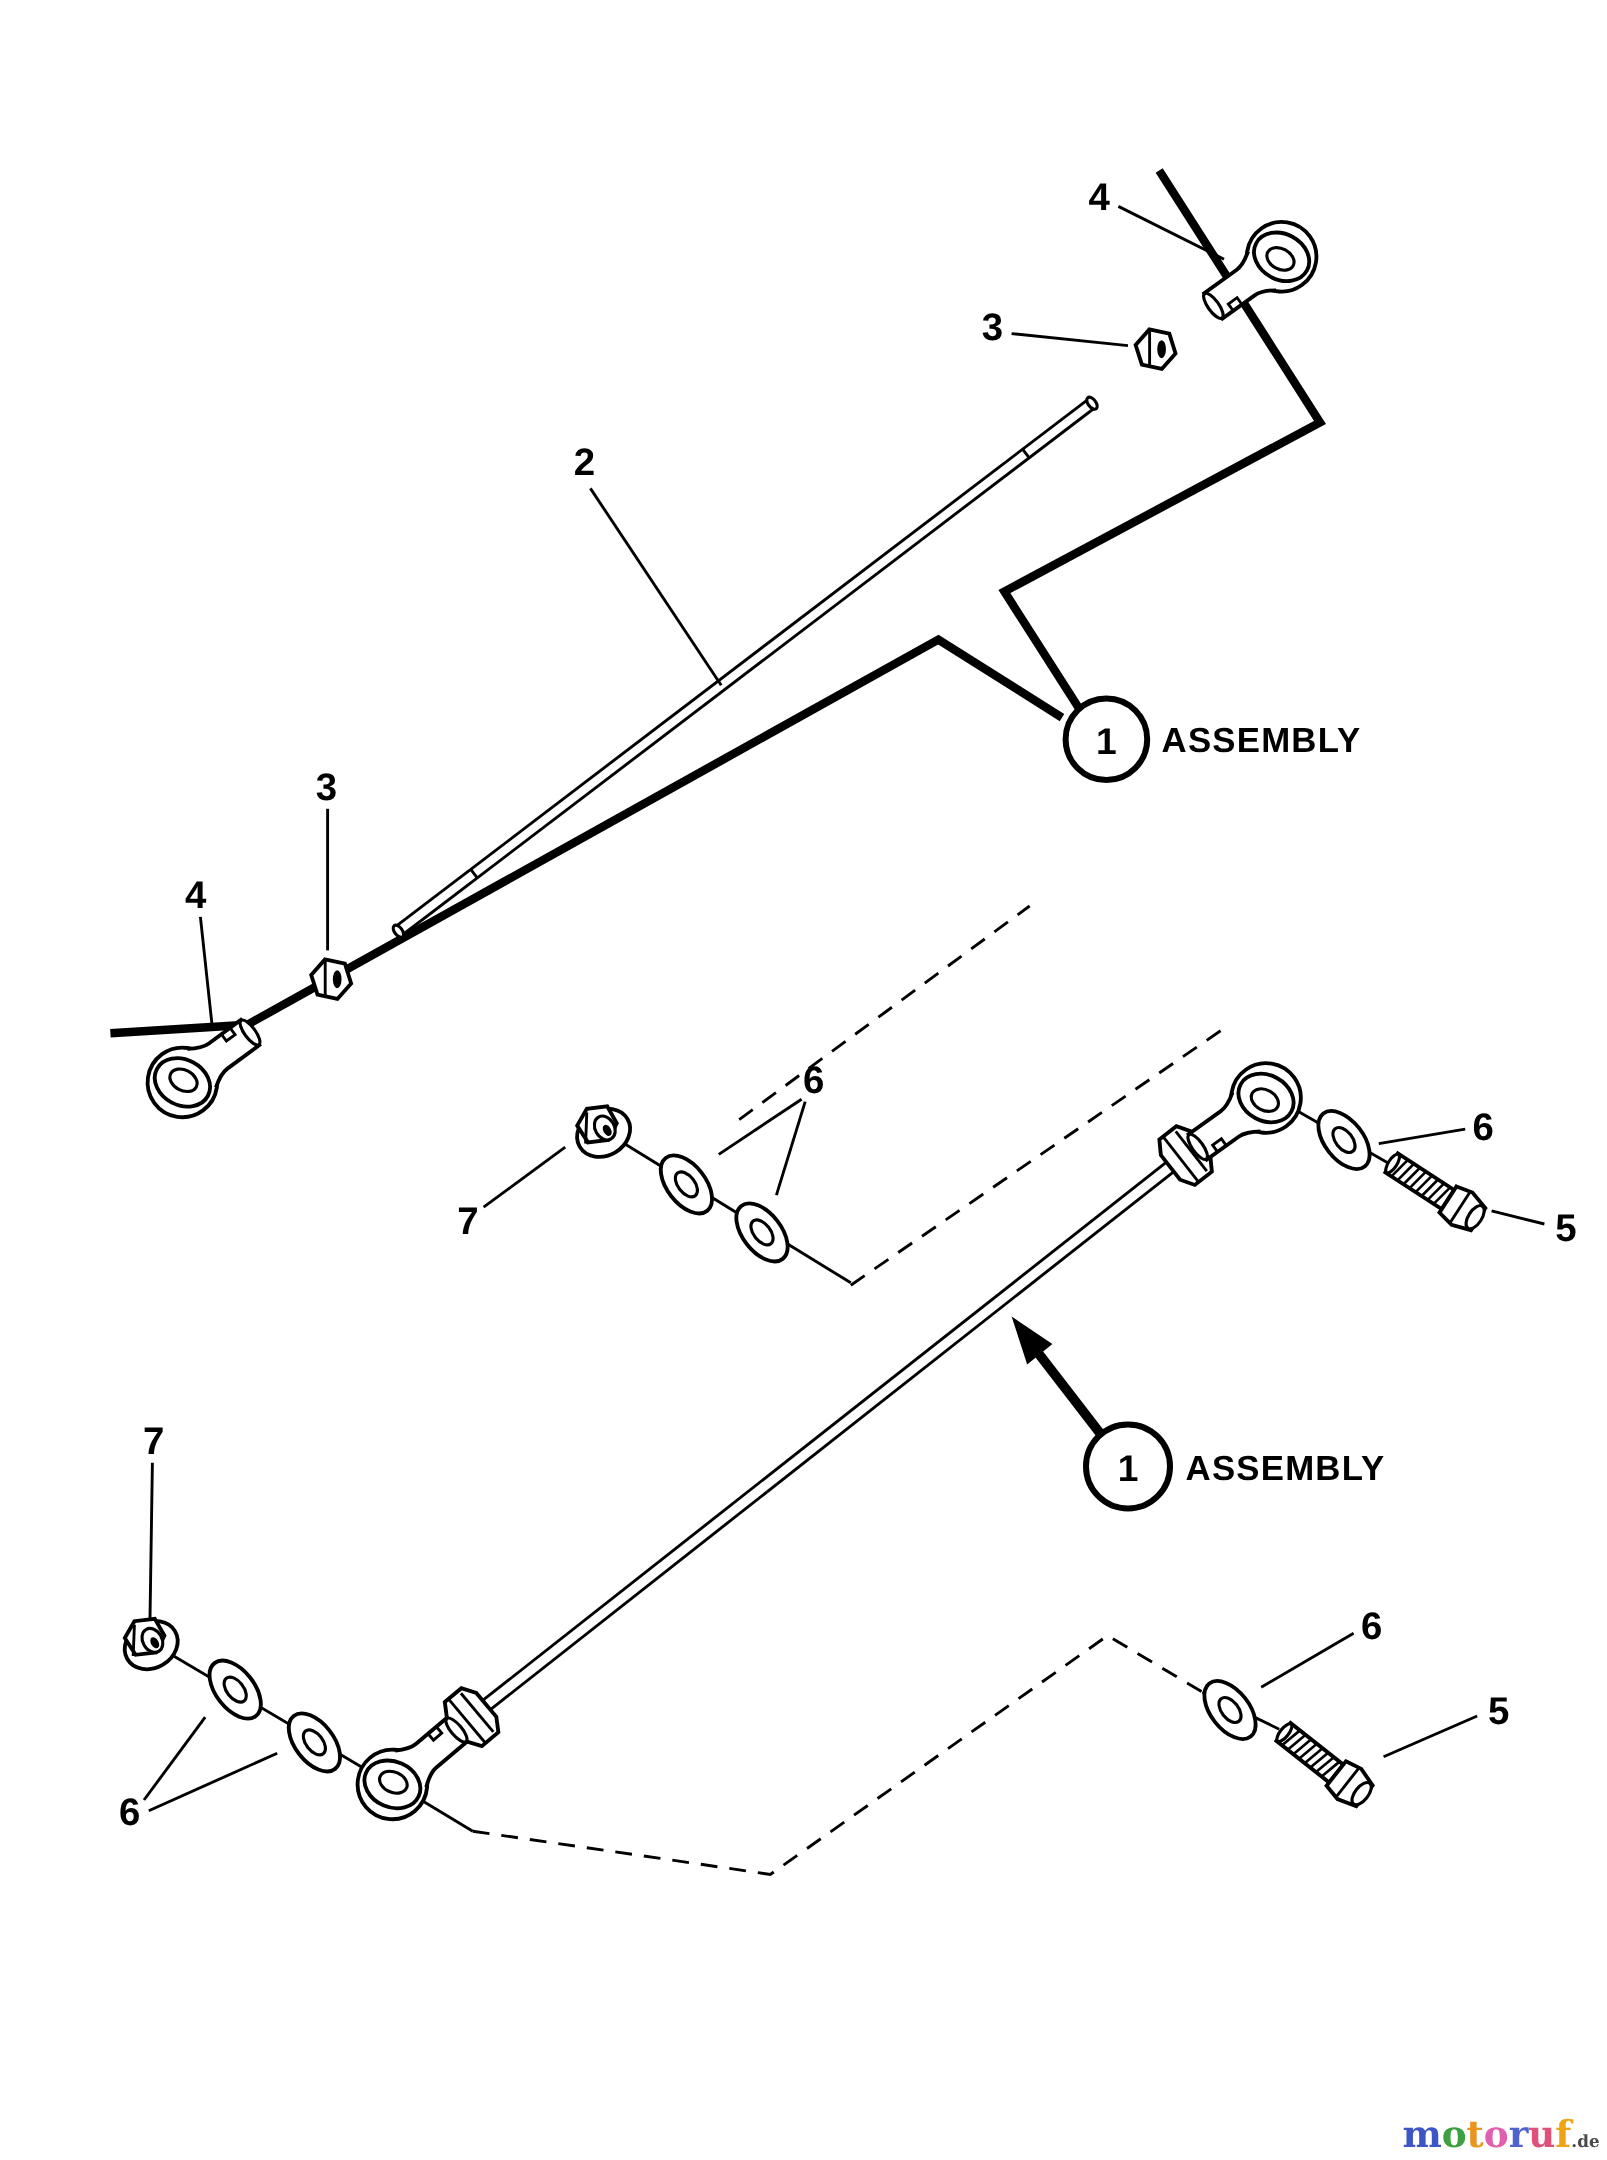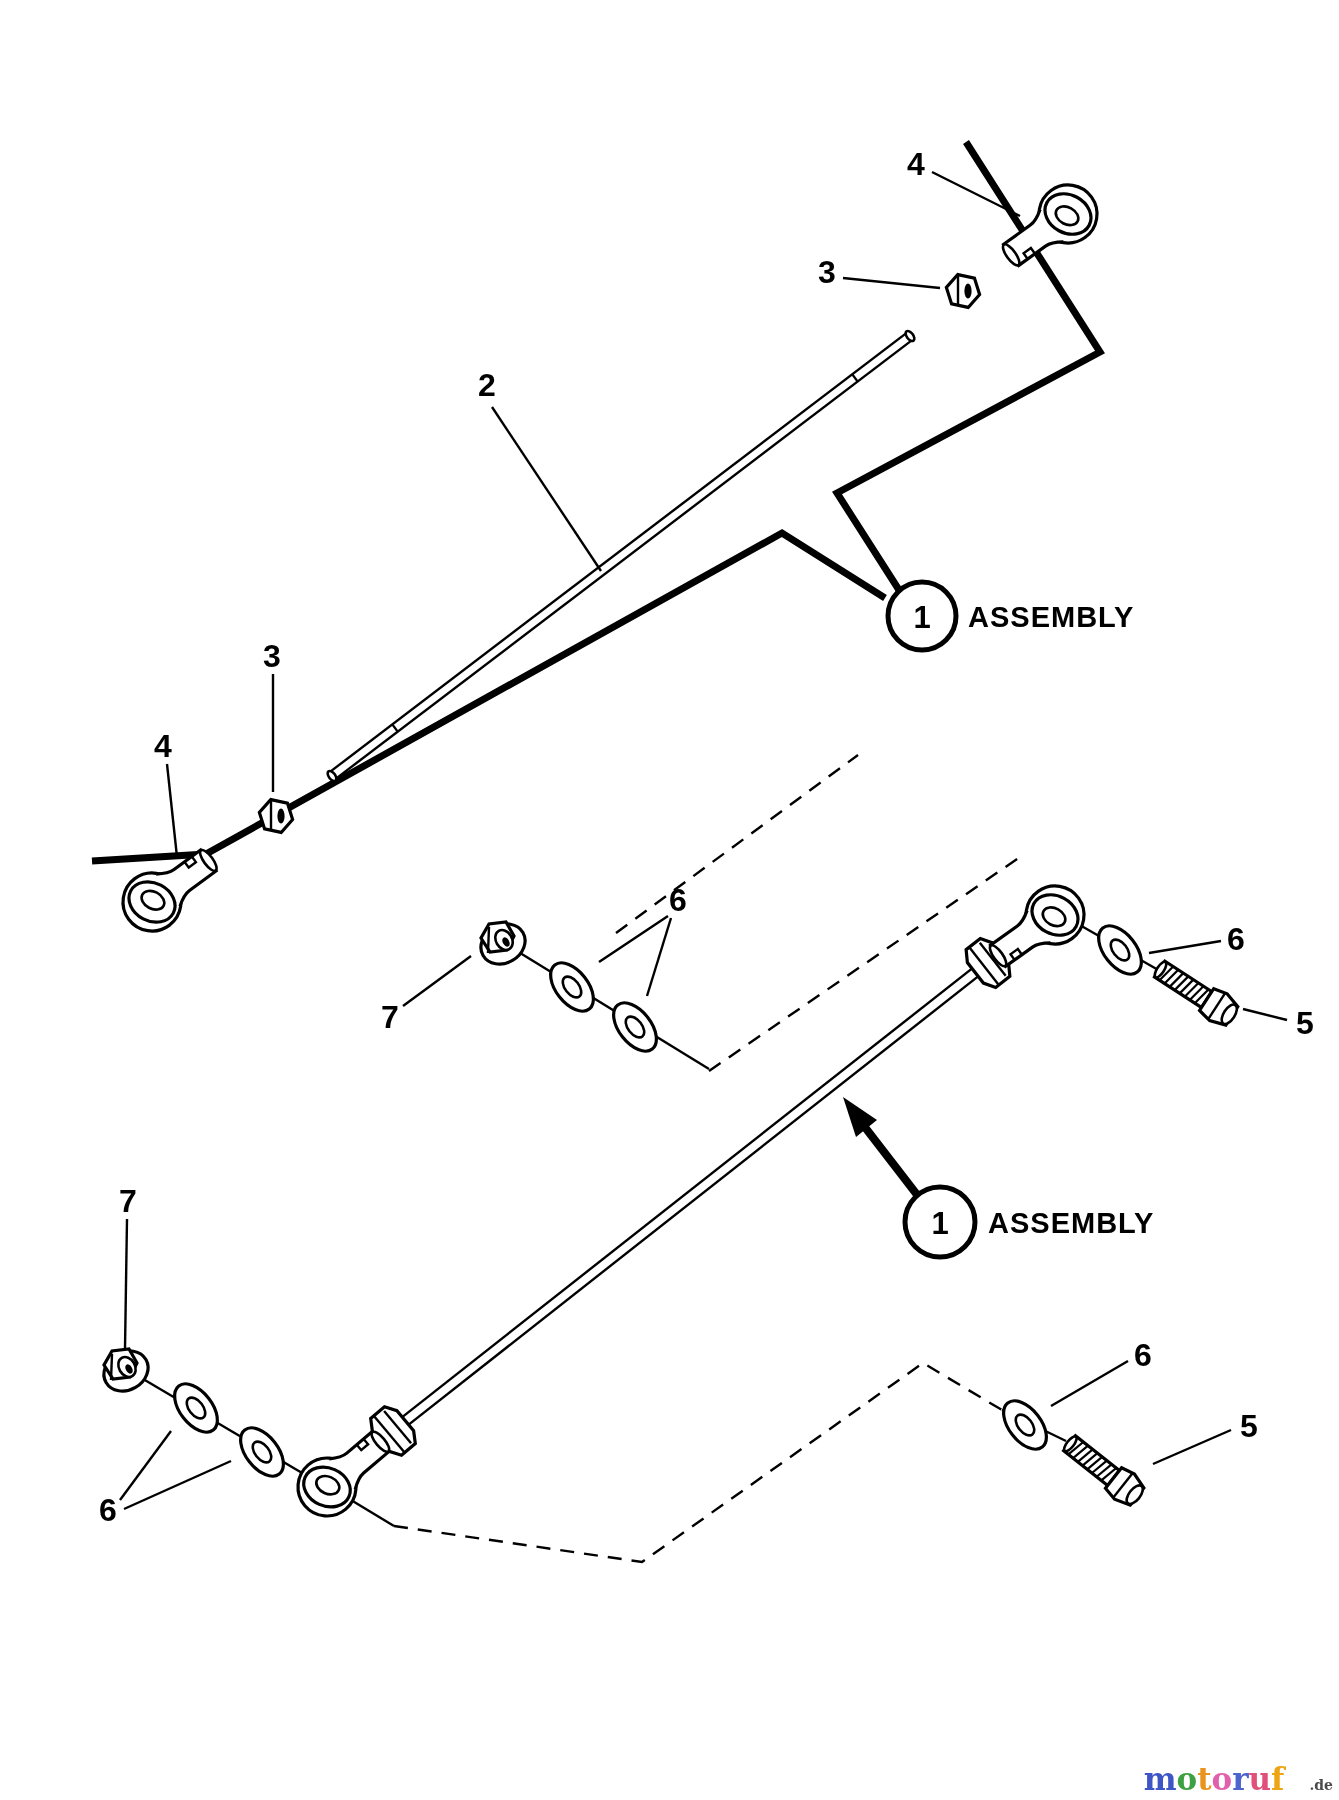--- a/index.html
+++ b/index.html
@@ -12,21 +12,21 @@
   .ctext{font-size:29px;letter-spacing:1px;}
   .ink{stroke:#000;fill:none;}
   .thick{stroke:#000;stroke-width:7;fill:none;stroke-linejoin:miter;}
   .thin{stroke:#000;stroke-width:2.4;fill:none;}
   .part{stroke:#000;stroke-width:3.2;fill:#ffffff;}
   .part2{stroke:#000;stroke-width:2.6;fill:#ffffff;}
   .dash{stroke:#000;stroke-width:2.4;fill:none;stroke-dasharray:14 10;}
   #watermark{position:absolute;right:6px;bottom:3px;
       font-family:"DejaVu Serif",serif;font-weight:bold;font-size:31px;
       white-space:nowrap;user-select:none;}
-  #watermark .suffix{font-size:14px;font-weight:bold;margin-left:25px;}
+  #watermark .suffix{font-size:14px;font-weight:bold;}
 </style>
 </head>
 <body>
 
 <svg width="1339" height="1800" viewBox="0 0 1339 1800">
 
   <defs>
 
     <g id="rodend">
       <circle r="29" class="part"></circle>

